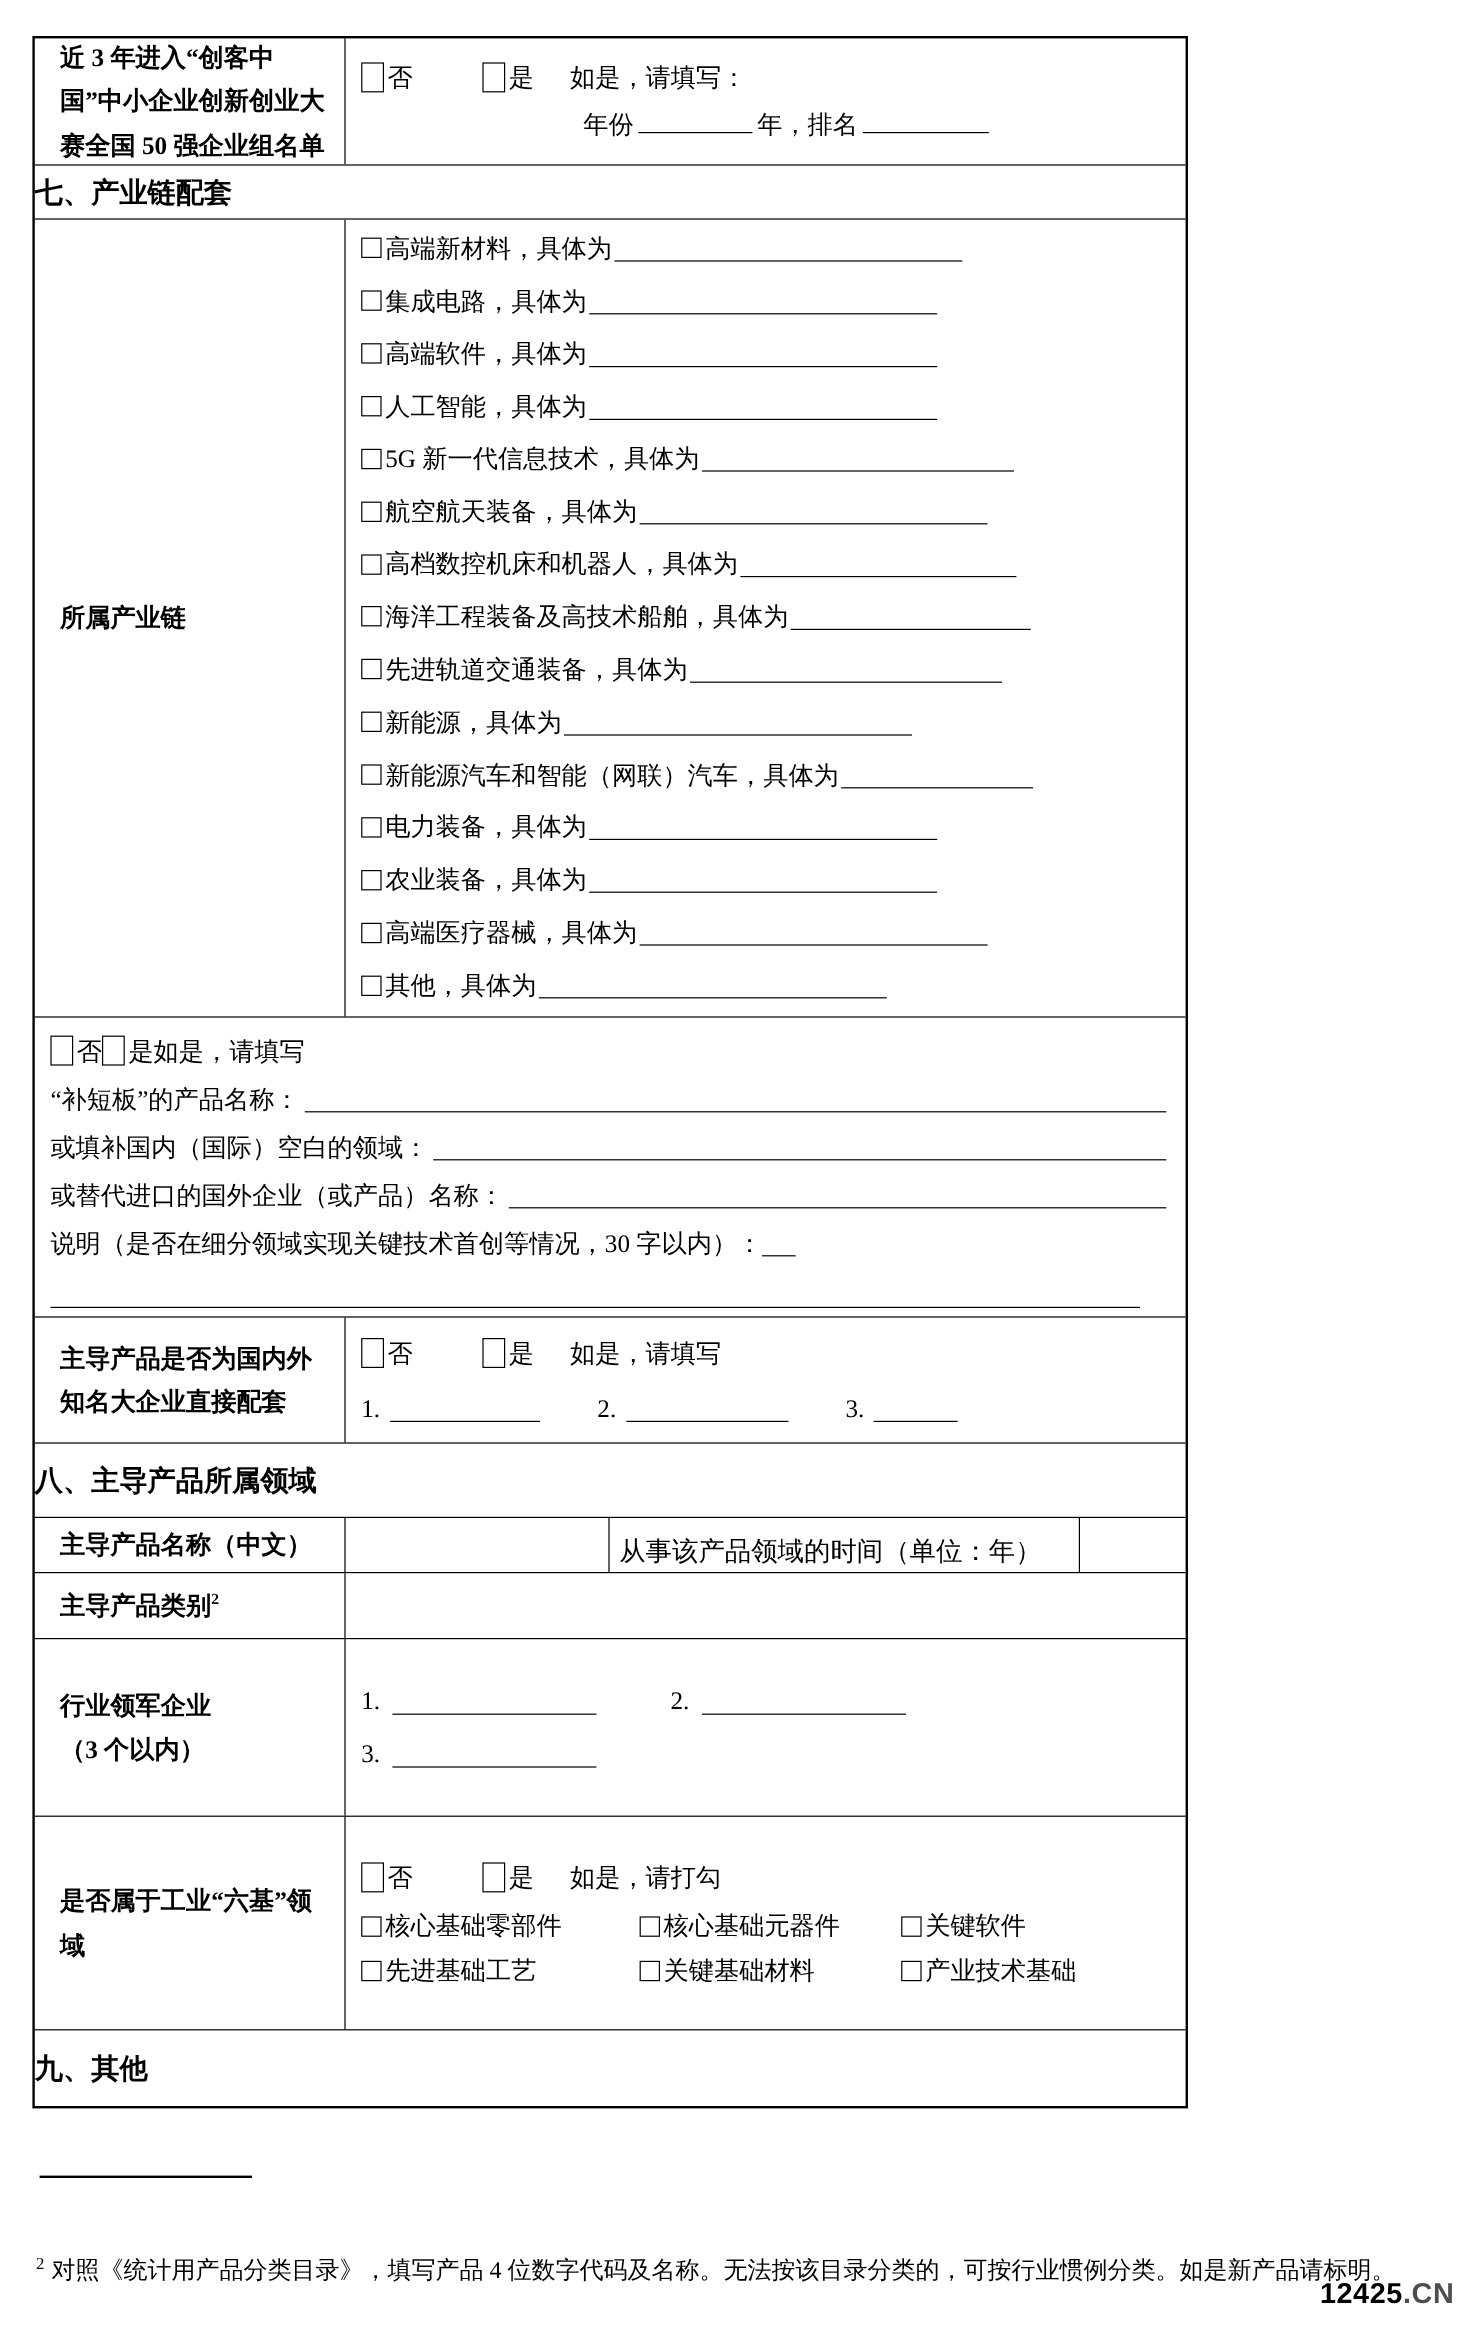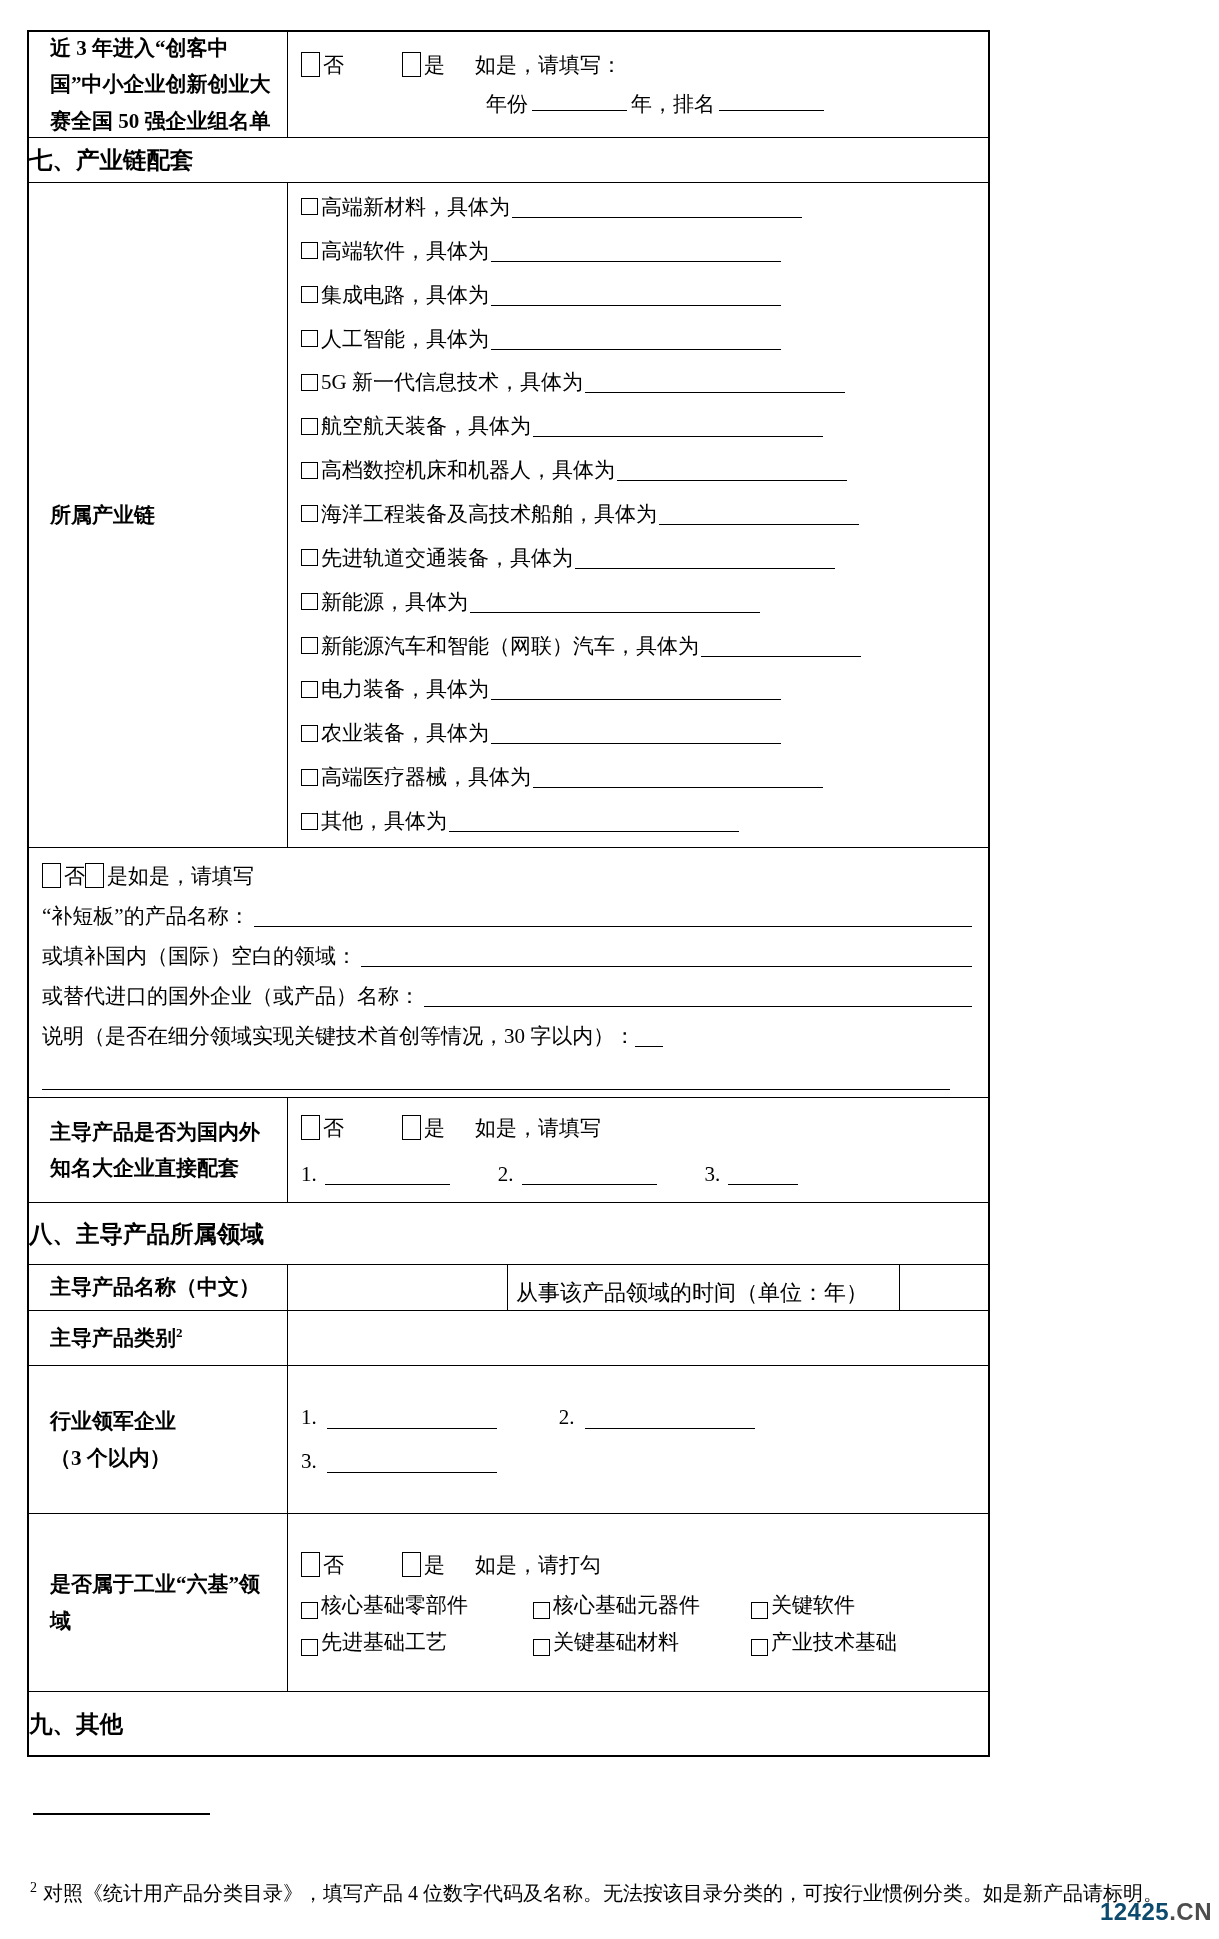--- a/index.html
+++ b/index.html
@@ -86,21 +86,21 @@
 
   
   .cnt-lead { display:flex; flex-direction:column; justify-content:center; }
   .lead-line { display:flex; align-items:center; height:44px; white-space:nowrap; }
   .lead-line .bl { margin-left:10px; }
   .lead-line .g { width:62px; }
 
   
   .cnt-lj { display:flex; flex-direction:column; justify-content:center; }
   .lj-opts { display:flex; align-items:center; height:37px; white-space:nowrap; }
-  .opt { display:flex; align-items:flex-end; }
+  .opt { display:flex; align-items:center; }
   .opt-1 { flex:0 0 232px; } .opt-2 { flex:0 0 218px; } .opt-3 { flex:1; }
   .lj-first { height:40px; margin-bottom:2px; }
 
   
   .fn-rule { position:absolute; left:33px; top:1813px; width:177px; border-top:2px solid #000; }
   .footnote { position:absolute; left:30px; top:1876px; width:1158px;
               font-size:20px; line-height:1.68; }
   .footnote sup { font-size:14px; vertical-align:super; margin-right:6px; }
 
   
@@ -143,26 +143,26 @@
         <span>所属产业链</span>
       </div>
       <div class="cnt cnt-chains">
         <div class="chain-line">
             <span class="cb"></span>
             <span>高端新材料，具体为</span>
             <span class="bl bl-290"></span>
           </div>
         <div class="chain-line">
             <span class="cb"></span>
+            <span>集成电路，具体为</span>
+            <span class="bl bl-290"></span>
+          </div>
+        <div class="chain-line">
+            <span class="cb"></span>
             <span>高端软件，具体为</span>
-            <span class="bl bl-290"></span>
-          </div>
-        <div class="chain-line">
-            <span class="cb"></span>
-            <span>集成电路，具体为</span>
             <span class="bl bl-290"></span>
           </div>
         <div class="chain-line">
             <span class="cb"></span>
             <span>人工智能，具体为</span>
             <span class="bl bl-290"></span>
           </div>
         <div class="chain-line">
             <span class="cb"></span>
             <span>5G 新一代信息技术，具体为</span>
@@ -373,15 +373,15 @@
     </div>
 
   </div>
 
   <div class="fn-rule"></div>
   <div class="footnote">
     <sup>2</sup><span>对照《统计用产品分类目录》，填写产品 4 位数字代码及名称。无法按该目录分类的，可按行业惯例分类。如是新产品请标明。</span>
   </div>
 
   <div class="watermark">
-    <span style="color: #0c4a6e;">12425</span><span style="color: rgb(77, 77, 77);">.CN</span>
+    <span style="color: #000000;">12425</span><span style="color: rgb(77, 77, 77);">.CN</span>
   </div>
 </div>
 
 </body></html>

